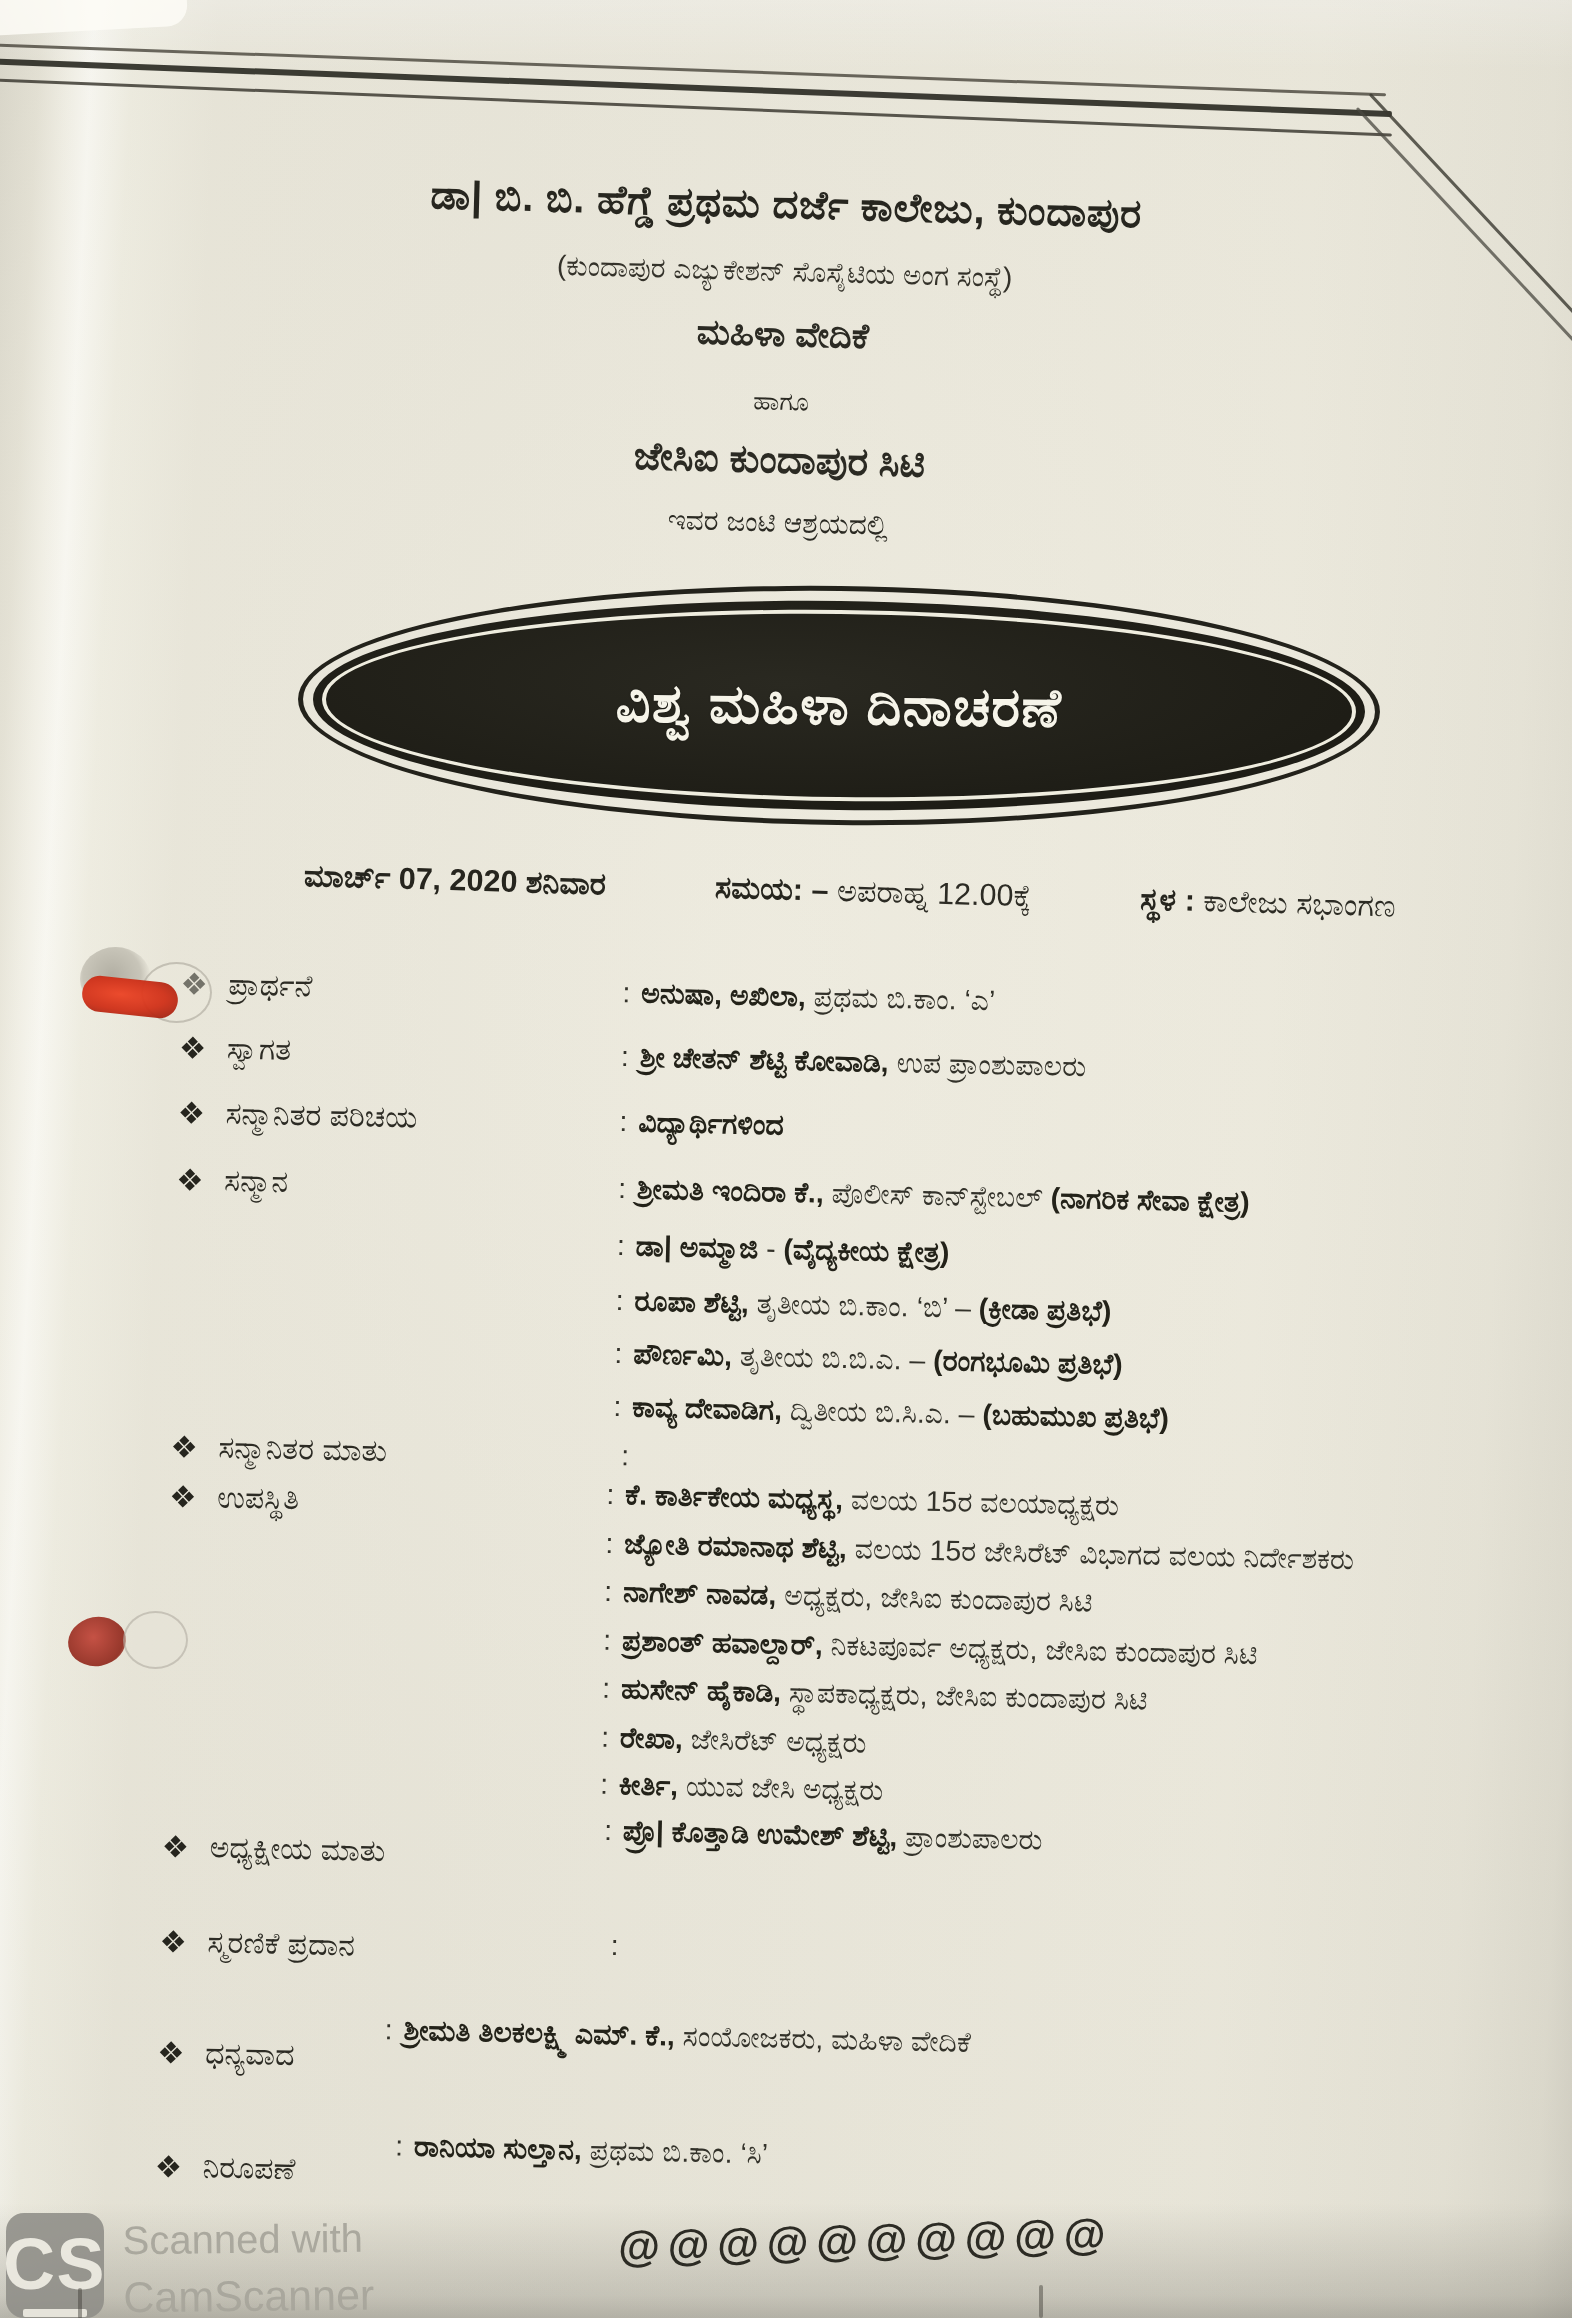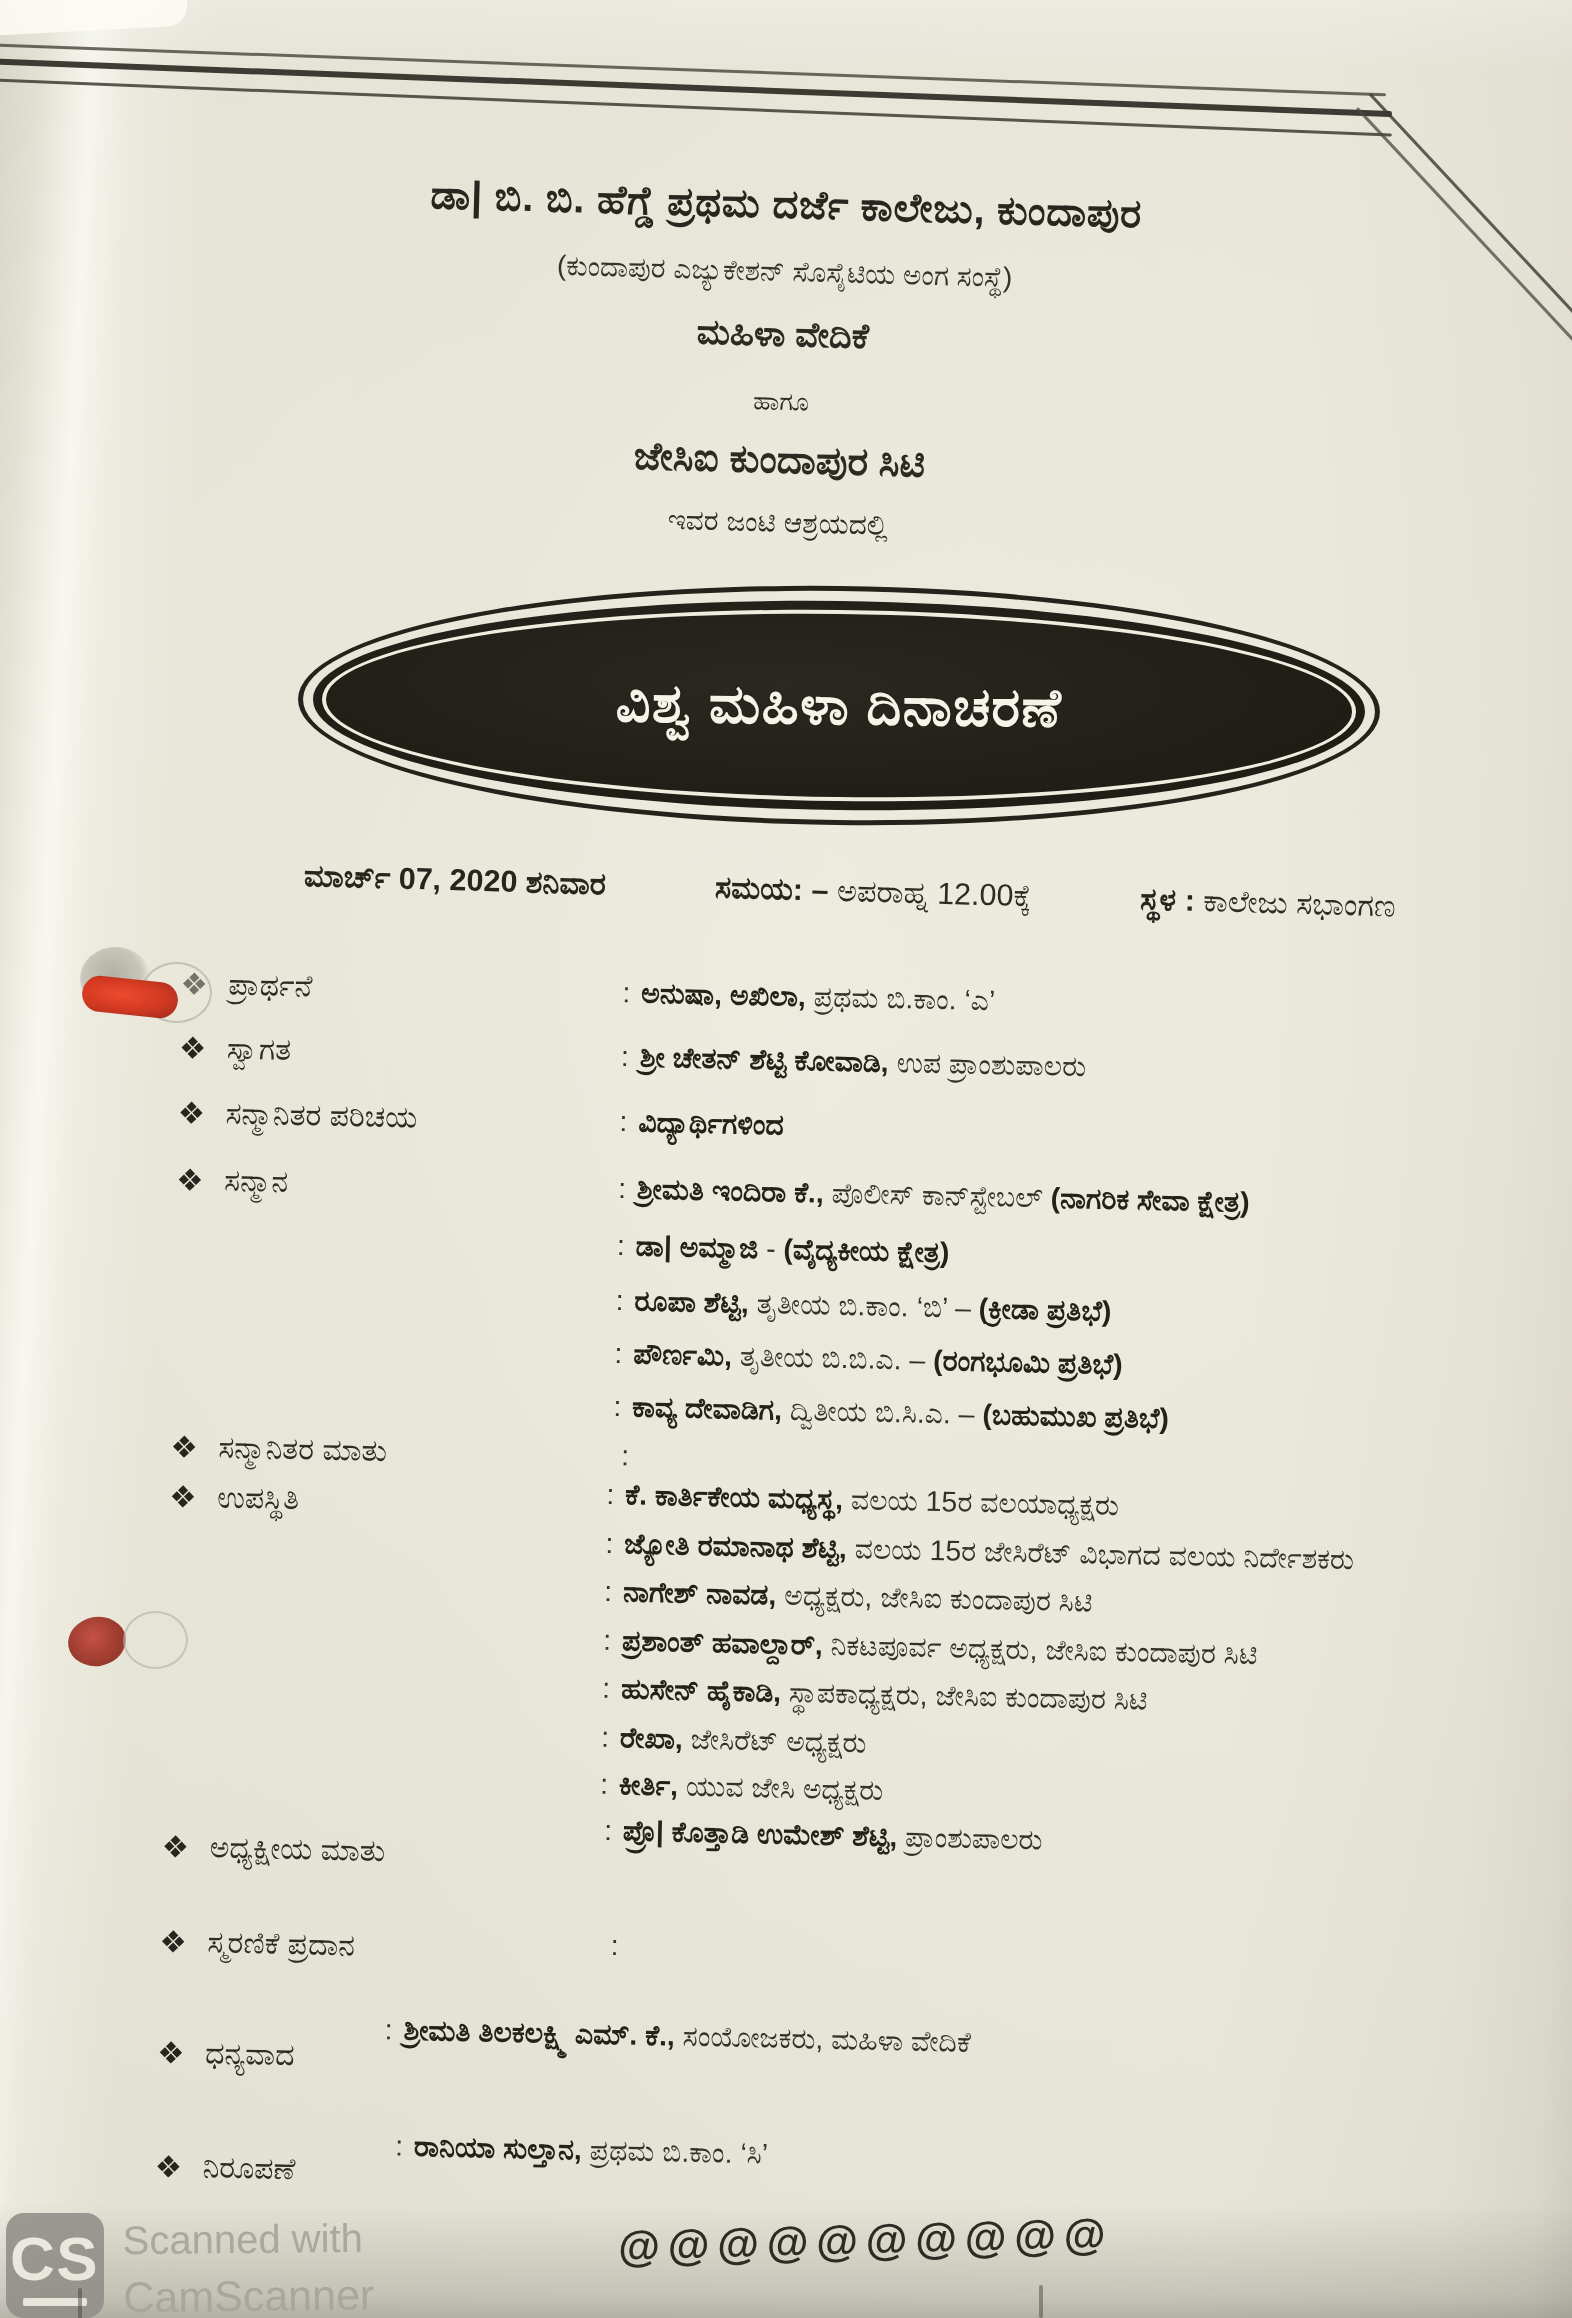--- a/index.html
+++ b/index.html
@@ -65,21 +65,21 @@
   .p-value .vb{font-weight:700; color:#232219;}
 
   
   .ats{position:absolute; left:618px; top:2216px; font-size:43px; font-weight:700;
     letter-spacing:7.6px; transform:rotate(-1.5deg); color:#2c2b24;}
 
   
   .cs-badge{position:absolute; left:5.5px; top:2213px; width:98px; height:105px;
     background:#8f8e88; border-radius:18px; opacity:.88;
     display:flex; flex-direction:column; align-items:center; justify-content:flex-start;}
-  .cs-badge .cs-letters{font-size:62px; font-weight:700; color:#edebe2; margin-top:9.7px; letter-spacing:1.4px;}
+  .cs-badge .cs-letters{font-size:72px; font-weight:700; color:#edebe2; margin-top:9.7px; letter-spacing:1.4px;}
   .cs-badge .cs-bar{width:64px; height:8.3px; background:#edebe2; border-radius:2.1px; margin-top:4.2px;}
   .cs-text{position:absolute; left:123px; top:2217px; color:#a8a69c; transform:rotate(-.6deg); opacity:.95;}
   .cs-line1{font-size:40px;}
   .cs-line2{font-size:43px; margin-top:9.7px;}
 
   
   .hole{position:absolute; border-radius:50%;}
   .h1-gray{left:80px; top:947px; width:71px; height:64px;
     background:radial-gradient(circle at 45% 45%, #b2afa3, #c8c5b9 55%, rgba(232,229,217,0) 74%);}
   .h1-ring{left:141px; top:962px; width:67px; height:57px; border:2.1px solid rgba(158,154,142,.5);

